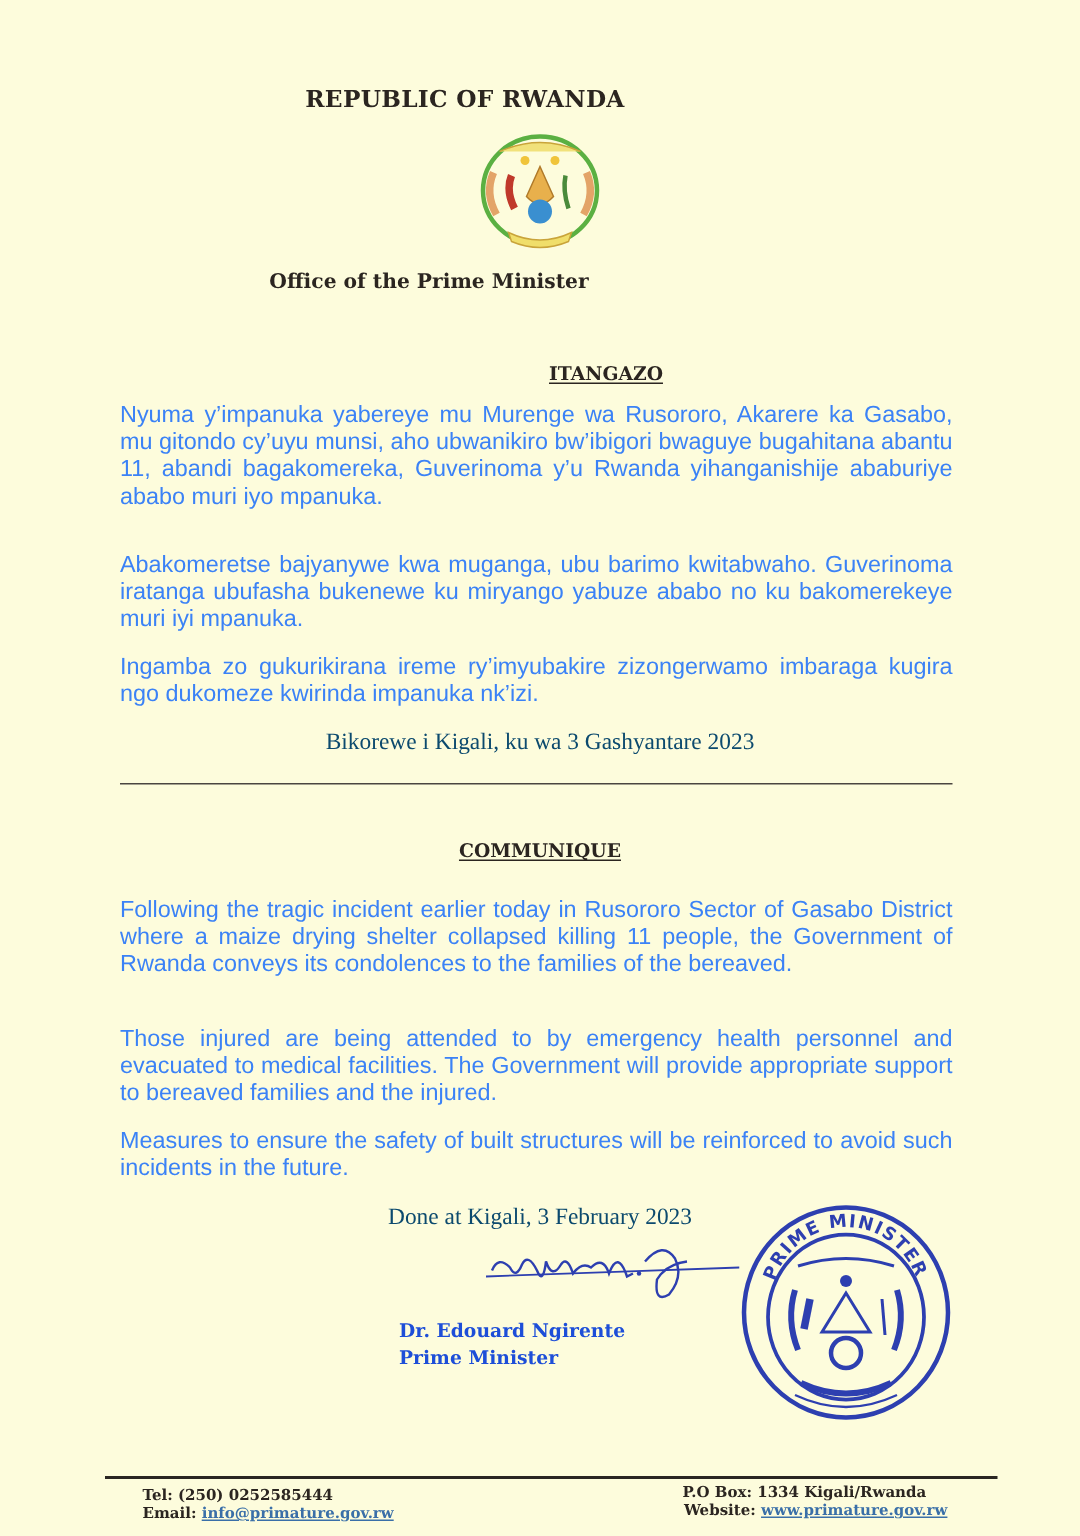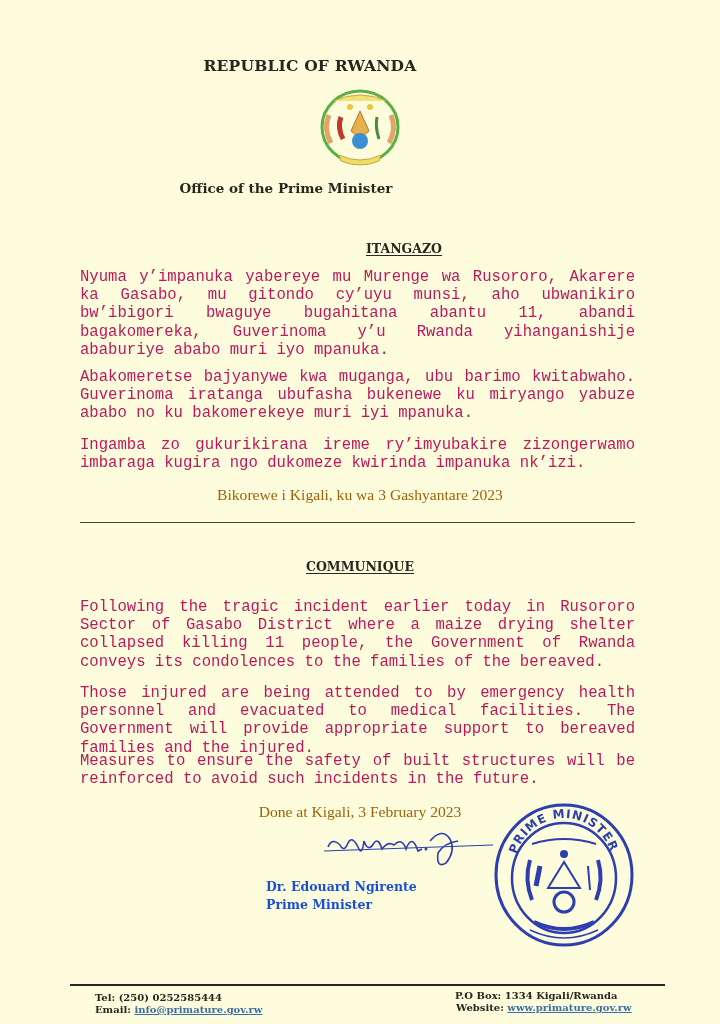--- a/index.html
+++ b/index.html
@@ -21,26 +21,26 @@
     position: absolute; top: 180px; left: 0; width: 572px; text-align: center;
     font-family: "DejaVu Serif", serif; font-weight: bold; font-size: 13.5px; color: #2b2520;
   }
   .section-heading {
     position: absolute; left: 0; width: 720px; text-align: center;
     font-family: "DejaVu Serif", serif; font-weight: bold; font-size: 12.5px;
     text-decoration: underline; text-underline-offset: 2px; color: #2b2520;
   }
   .para {
     position: absolute; left: 80px; width: 555px;
-    font-family: Liberation Mono, monospace; font-size: 15.6px; line-height: 18.2px;
-    text-align: justify; color: #be185d;
+    font-family: Liberation Sans, sans-serif; font-size: 15.6px; line-height: 18.2px;
+    text-align: justify; color: #3b82f6;
   }
   .centered-line {
     position: absolute; left: 0; width: 720px; text-align: center;
-    font-family: "Liberation Serif", serif; font-size: 15.6px; color: #a16207;
+    font-family: "Liberation Serif", serif; font-size: 15.6px; color: #0c4a6e;
   }
   .divider {
     position: absolute; left: 80px; width: 555px; top: 522px; height: 0;
     border-top: 1px solid #4a4540;
   }
   .signature { position: absolute; left: 318px; top: 823px; width: 175px; height: 50px; }
   .signer {
     position: absolute; left: 266px; width: 220px; text-align: left;
     font-family: "DejaVu Serif", serif; font-weight: bold; font-size: 12.5px; color: #1d4ed8;
   }

